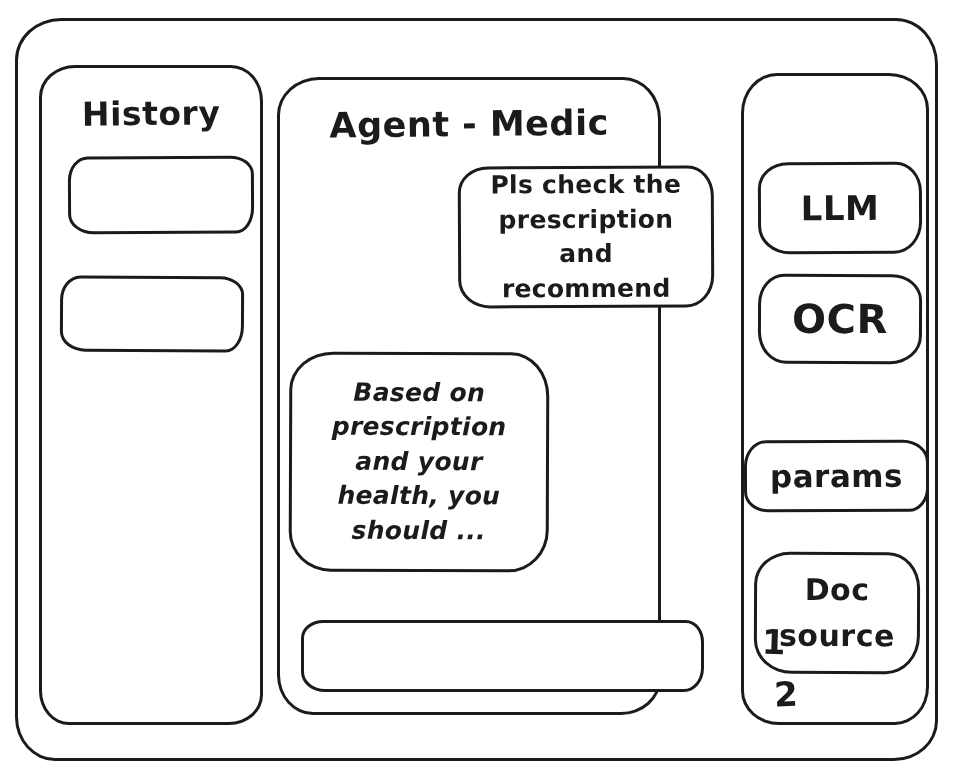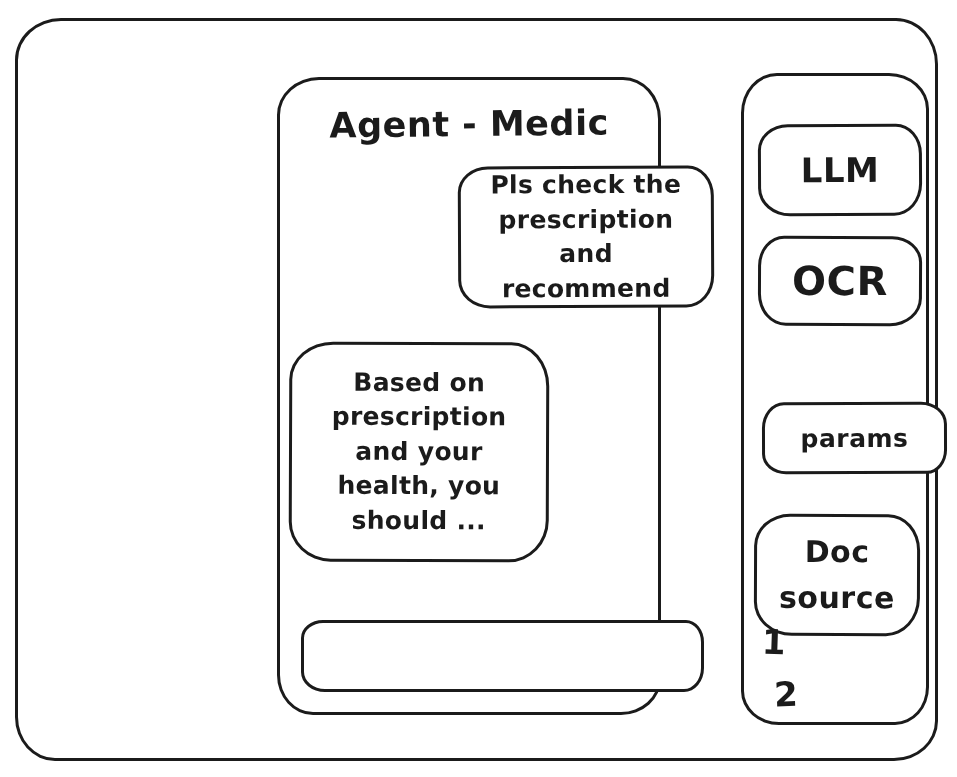--- a/index.html
+++ b/index.html
@@ -63,24 +63,25 @@
     line-height: 1.38;
     letter-spacing: 0.3px;
   }
   .bubble.user {
     left: 178px; top: 86px; width: 256px; height: 142px;
     padding: 6px 16px;
     border-radius: 30px 26px 28px 32px / 26px 30px 32px 28px;
     transform: rotate(-0.25deg);
   }
   .bubble.assistant {
-    left: 9px; top: 262px; width: 260px; height: 220px;
+    left: 9px; top: 272px; width: 260px; height: 220px;
     padding: 8px 36px;
     border-radius: 44px 38px 40px 42px / 38px 44px 42px 40px;
     transform: rotate(0.2deg);
+    font-style: italic;
   }
   .chat-input {
     position: absolute;
     left: 21px; top: 540px; width: 403px; height: 72px;
     background: var(--bg);
     border: 3px solid var(--ink);
     border-radius: 22px 18px 20px 24px / 18px 22px 24px 20px;
     font-family: "DejaVu Sans", sans-serif;
     font-size: 24px;
     padding: 0 18px;
@@ -98,37 +99,38 @@
     align-items: center;
     justify-content: center;
     text-align: center;
     background: var(--bg);
     border: 3px solid var(--ink);
     color: var(--ink);
     font-family: "DejaVu Sans", sans-serif;
     font-weight: 700;
     letter-spacing: 0.5px;
     cursor: pointer;
+    margin-top: 38px;
   }
   .tool-btn.llm {
     left: 14px; top: 48px; width: 164px; height: 92px;
     border-radius: 30px 26px 28px 32px / 26px 30px 32px 28px;
     font-size: 34px;
     transform: rotate(-0.3deg);
   }
   .tool-btn.ocr {
     left: 14px; top: 160px; width: 164px; height: 90px;
     border-radius: 26px 30px 32px 28px / 30px 26px 28px 32px;
     font-size: 40px;
     transform: rotate(0.25deg);
   }
   .tool-btn.params {
-    left: 18px; top: 326px; width: 185px; height: 72px;
+    left: 0; top: 326px; width: 185px; height: 72px;
     border-radius: 22px 26px 20px 24px / 26px 22px 24px 20px;
-    font-size: 25px;
+    font-size: 31px;
     transform: rotate(-0.2deg);
   }
   .tool-btn.docsource {
     left: 10px; top: 438px; width: 166px; height: 122px;
     border-radius: 36px 32px 34px 38px / 32px 36px 38px 34px;
     font-size: 30px;
     line-height: 1.55;
     padding: 0 22px;
     transform: rotate(0.2deg);
   }
@@ -140,20 +142,25 @@
   }
   .src-1 { left: 18px; top: 546px; transform: rotate(2deg); }
   .src-2 { left: 30px; top: 598px; transform: rotate(-2deg); }
 </style>
 </head>
 <body>
 
 <div id="app">
   <div class="sketch frame">
 
+    <aside class="sketch history">
+      <div class="panel-title">History</div>
+      <div class="sketch hist-item hist-item-1"></div>
+      <div class="sketch hist-item hist-item-2"></div>
+    </aside>
 
     <main class="sketch chat">
       <div class="panel-title">Agent - Medic</div>
       <div class="sketch bubble user">Pls check the prescription and recommend</div>
       <div class="sketch bubble assistant">Based on prescription and your health, you should ...</div>
       <input class="chat-input" type="text" placeholder="" style="">
     </main>
 
     <aside class="sketch tools">
       <button class="tool-btn llm">LLM</button>

